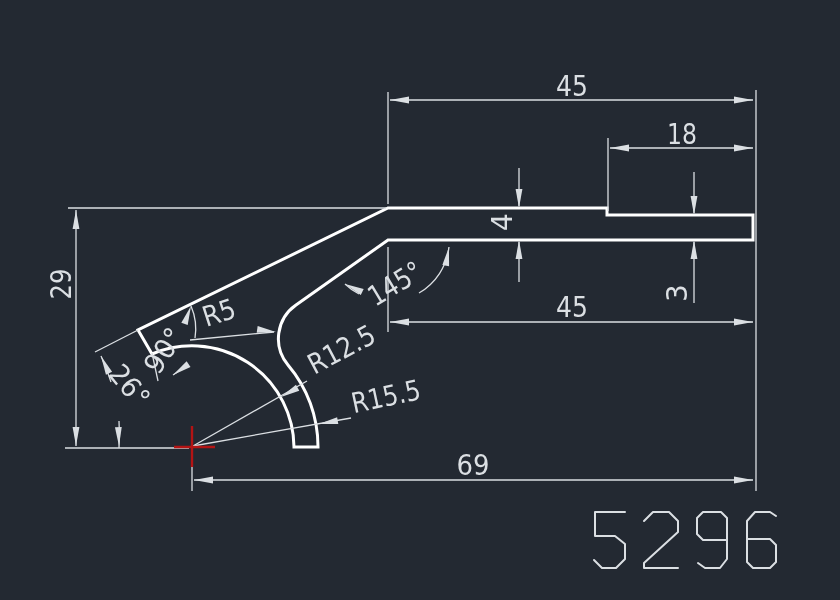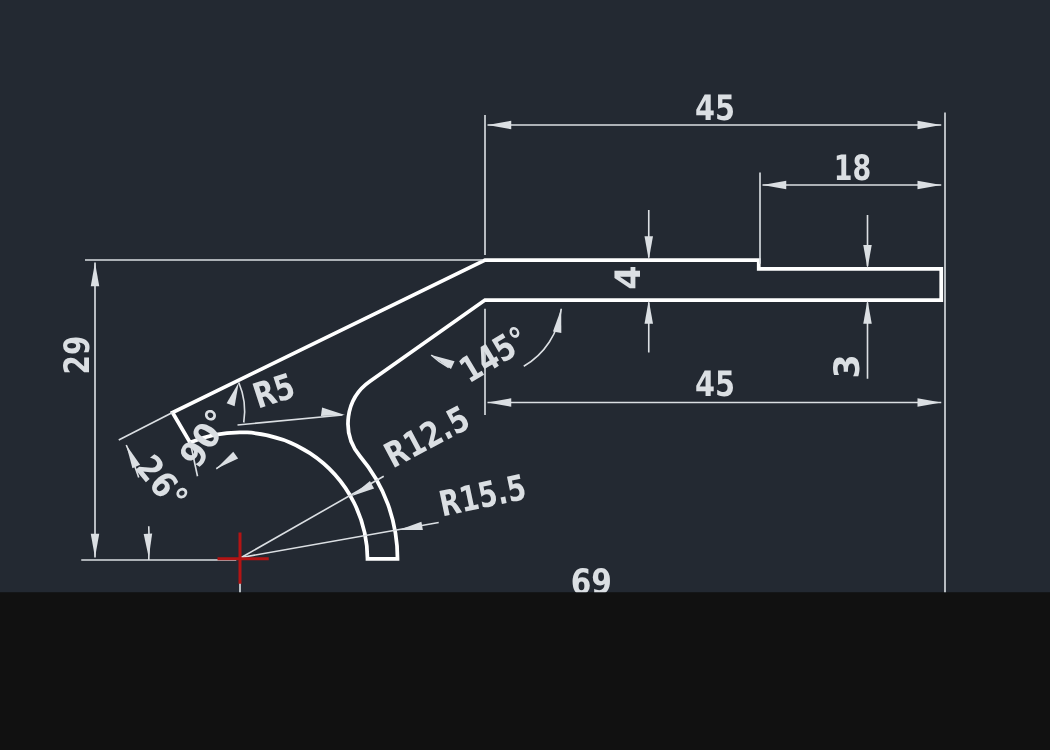--- a/index.html
+++ b/index.html
@@ -1,19 +1,19 @@
 <!DOCTYPE html>
 <html style="--background: #232932; --outline: #ffffff; --dimension: #dbdfe3; --center-mark: #b31414;"><head>
 <meta charset="utf-8">
 <style>
   :root{
     --background:#232932; --outline:#ffffff; --dimension:#dbdfe3; --center-mark:#b31414;
   }
   html,body{margin:0;padding:0;background:#111;}
-  .canvas{width:840px;height:474px;background:var(--background);position:relative;overflow:hidden;font-weight:bold;}
+  .canvas{width:840px;height:600px;background:var(--background);position:relative;overflow:hidden;}
   svg{display:block;}
   .thick{stroke:var(--outline);stroke-width:3;fill:none;stroke-linejoin:miter;}
   .thin{stroke:var(--dimension);stroke-width:1.3;fill:none;}
   .arr{fill:var(--dimension);stroke:none;}
   .redline{stroke:var(--center-mark);stroke-width:2.4;fill:none;}
   .dim-text{
     font-family:"DejaVu Sans","Liberation Sans",sans-serif;
     font-size:28px; fill:var(--dimension);
   }
   .pn{stroke:var(--dimension);stroke-width:2;fill:none;stroke-linejoin:round;stroke-linecap:round;}

